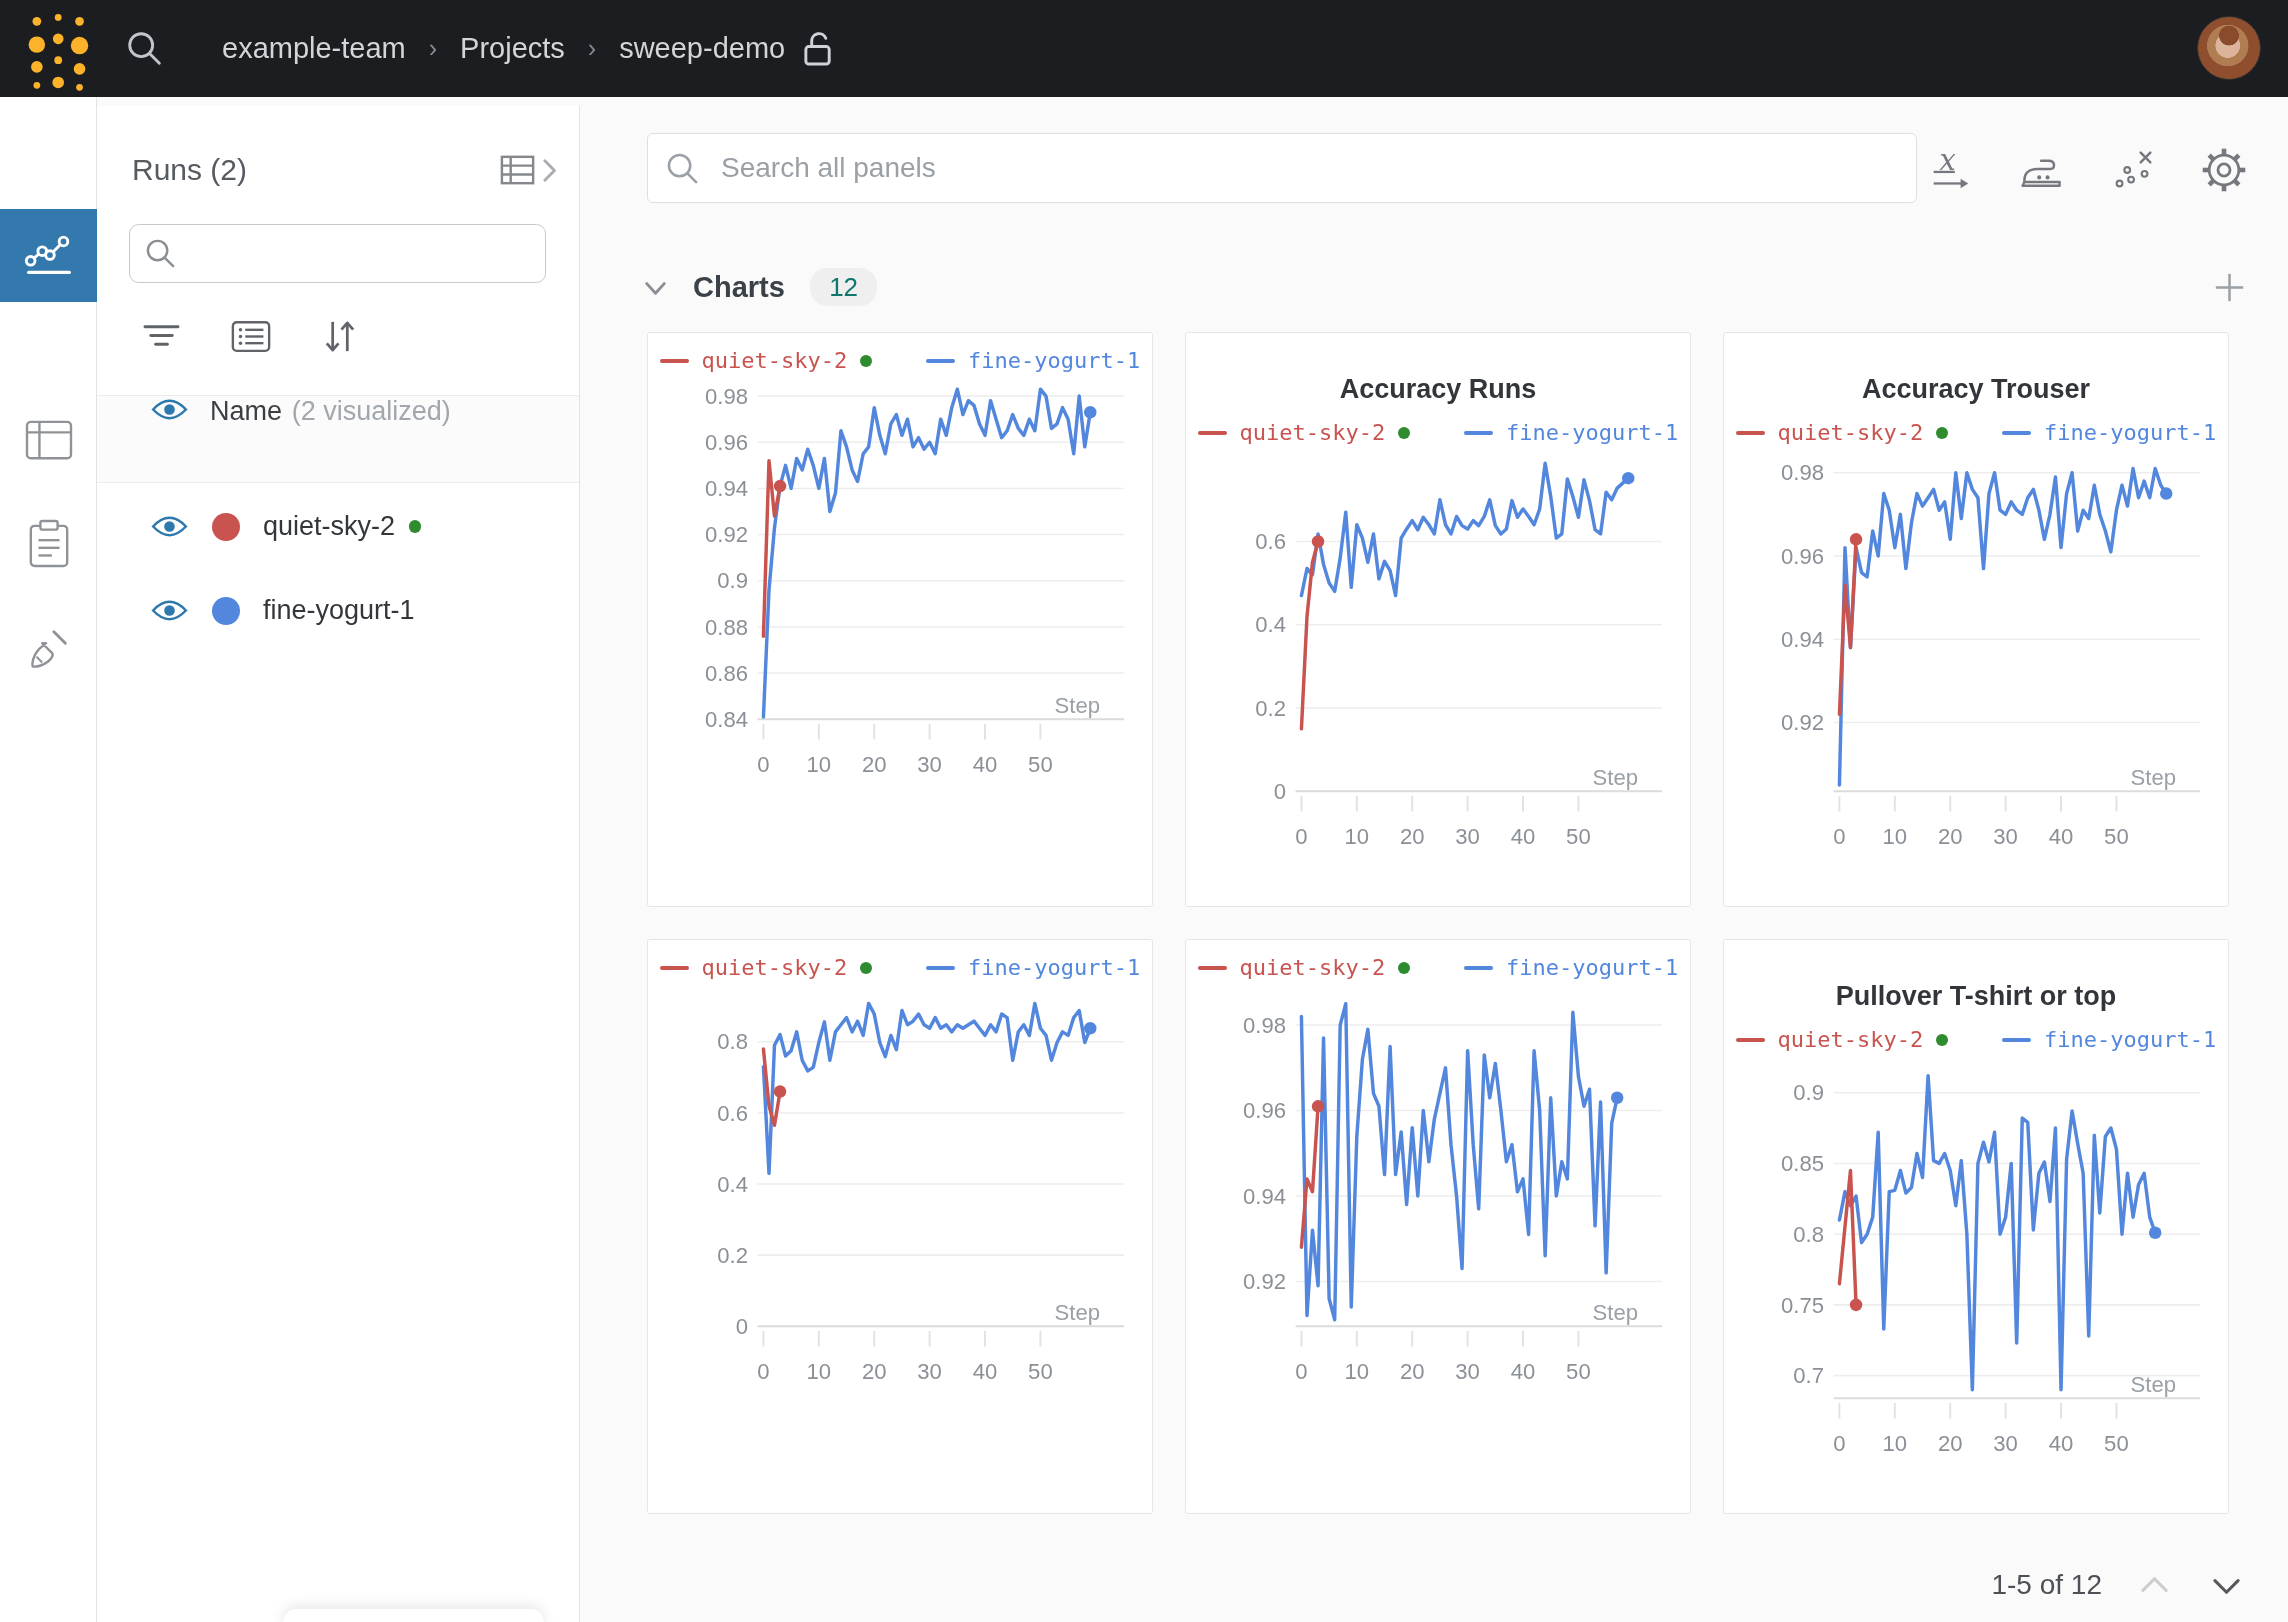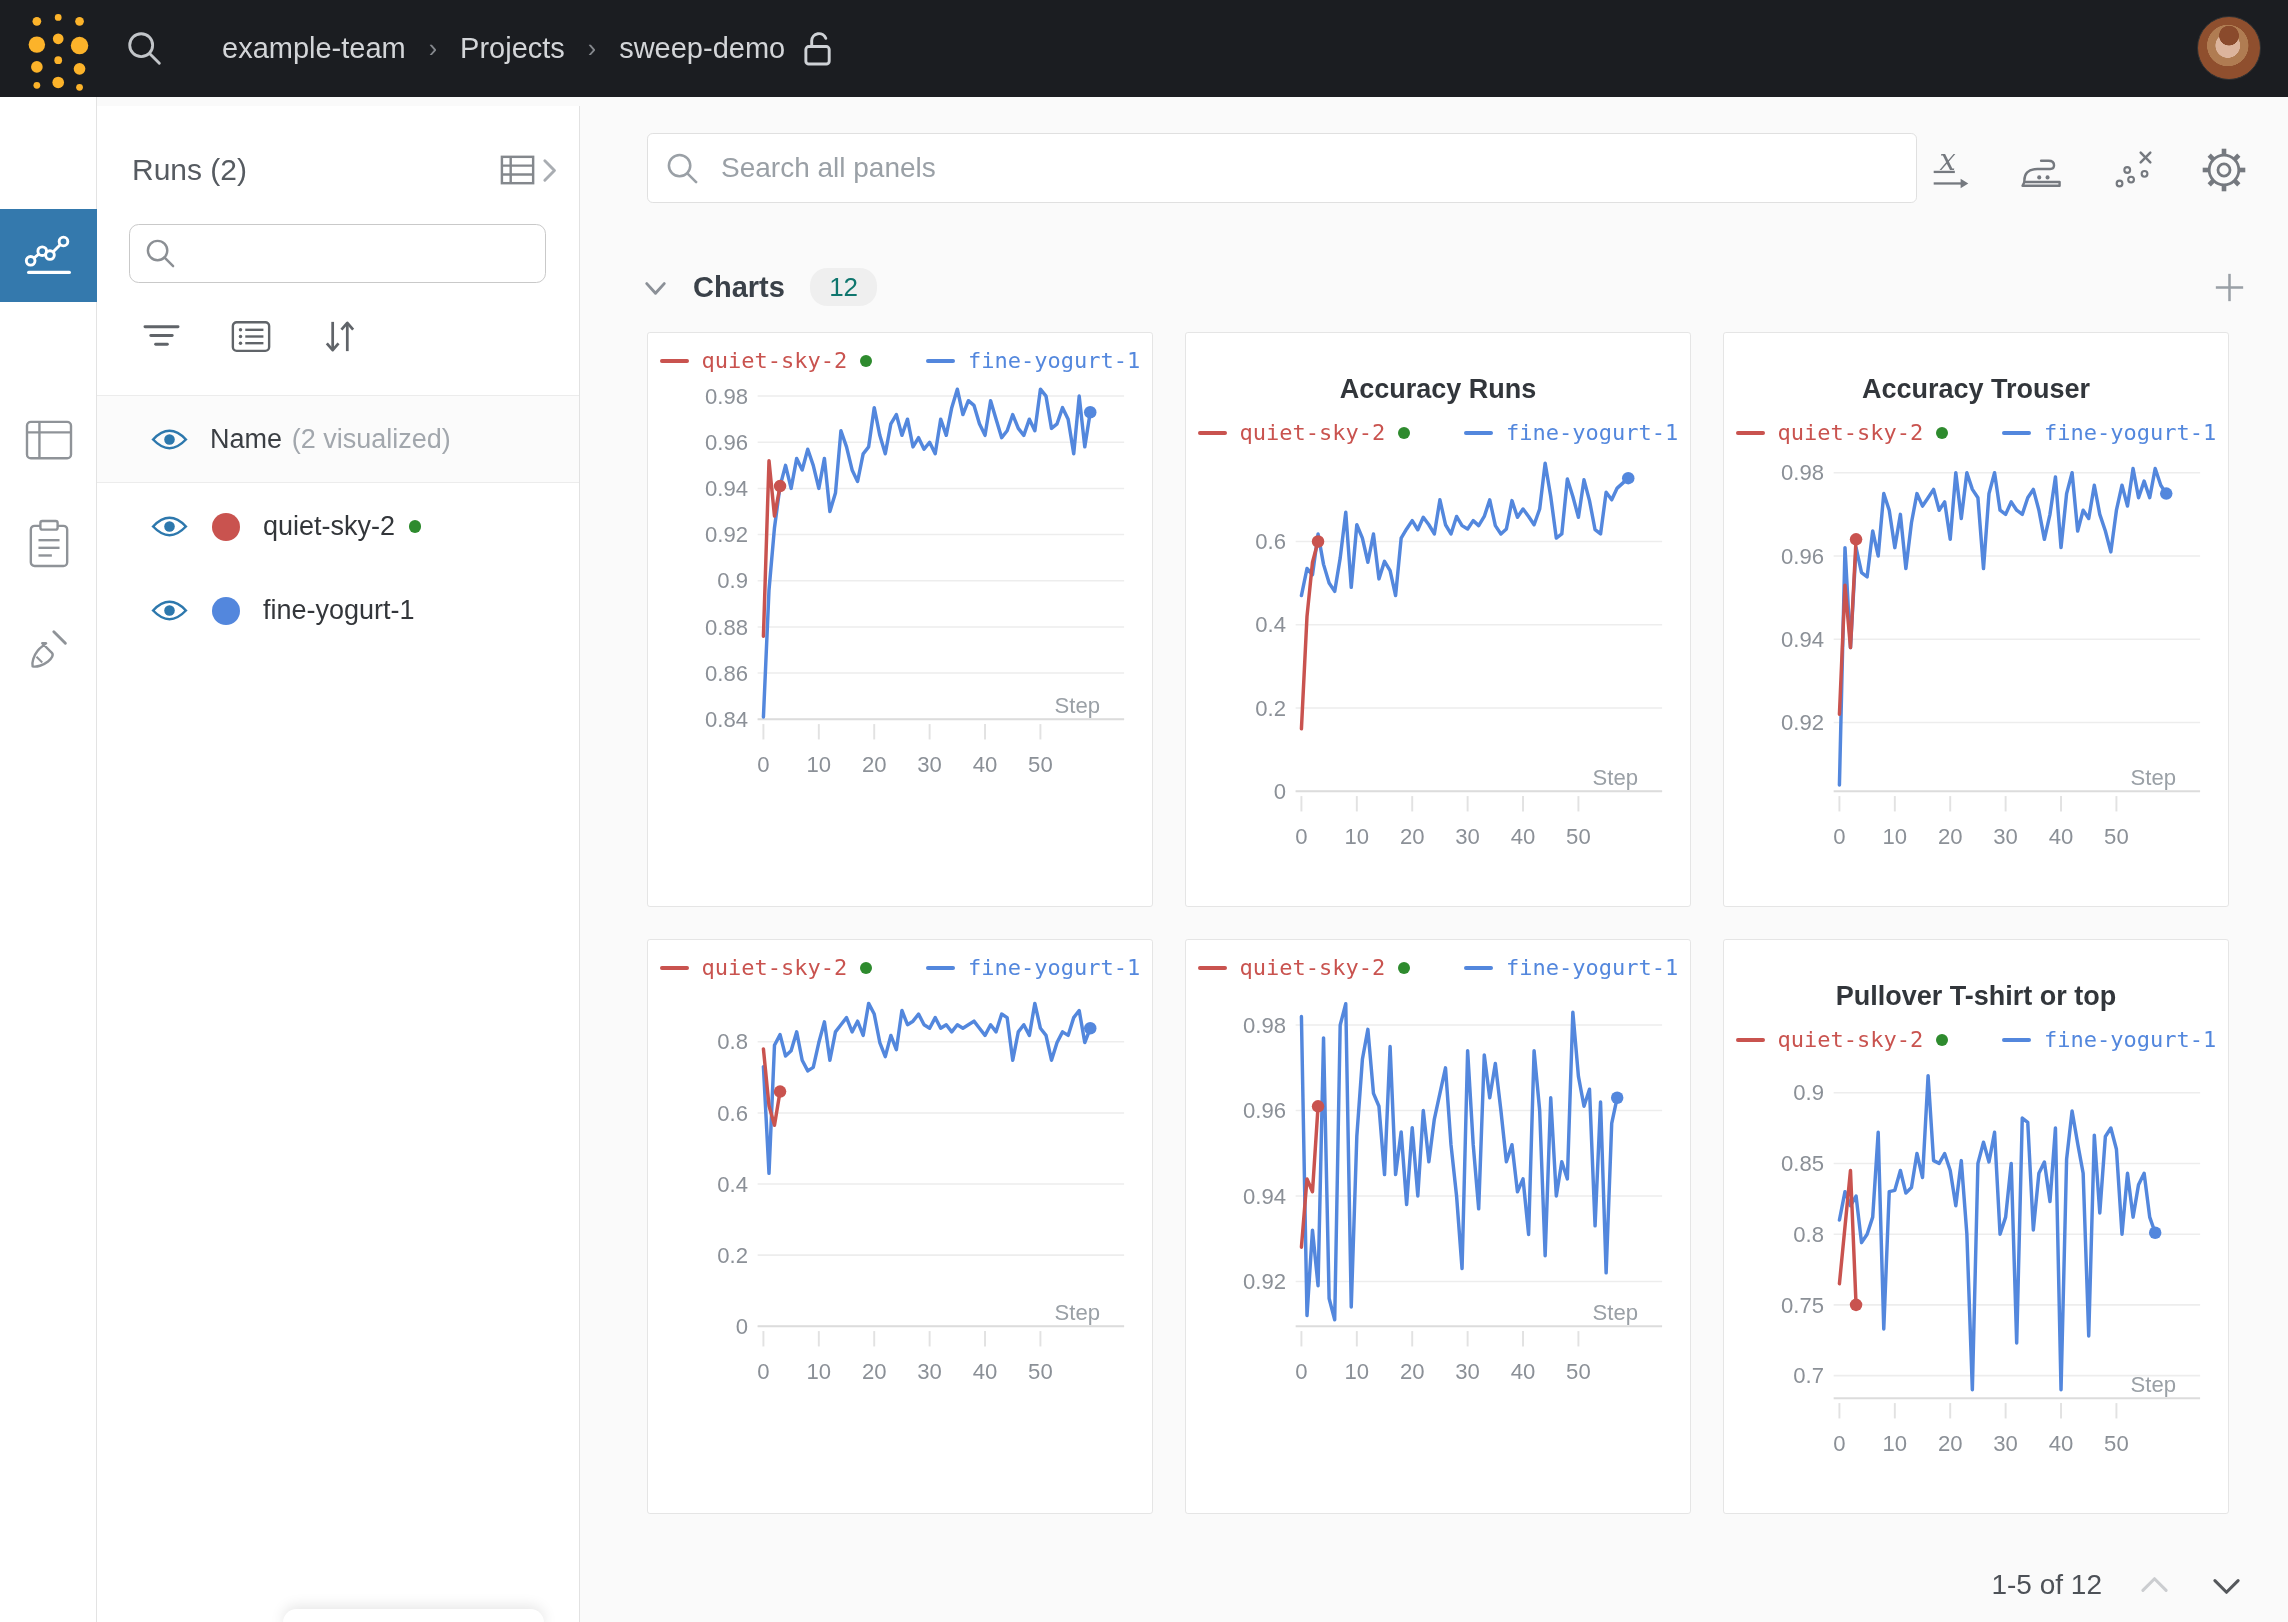--- a/index.html
+++ b/index.html
@@ -39,21 +39,21 @@
   #runs-search { position:absolute; left:32px; top:118px; width:417px; height:59px;
     border:1.9px solid #c9c9c9; border-radius:9.7px; background:#fff;
     display:flex; align-items:center; padding-left:13.5px; }
   #runs-search input { border:none; outline:none; font-size:25px; color:#333; width:328px;
     font-family:inherit; margin-left:11.6px; background:transparent; }
   #runs-toolbar { position:absolute; left:32px; top:203px; width:417px; height:54px;
     display:flex; align-items:center; gap:48px; padding-left:11.6px; }
   #runs-toolbar .tbtn { cursor:pointer; display:flex; align-items:center; }
   #runs-divider { position:absolute; left:0; right:0; top:289px; height:1px; background:#ececec; }
   #runs-header-row { position:absolute; left:0; right:0; top:290px; height:87px; background:#fbfbfb;
-    border-bottom:1px solid #ececec; display:flex; align-items:center; }
+    border-bottom:1px solid #ececec; display:flex; }
   #runs-header-row .name { font-size:27px; color:#3b3f44; margin-left:21px; }
   #runs-header-row .note { font-size:27px; color:#a2a7ad; margin-left:9.7px; }
   .run-row { position:absolute; left:0; right:0; height:85px; display:flex; align-items:center; }
   .run-row .dot { width:28px; height:28px; border-radius:50%; margin-left:23px; flex:0 0 auto; }
   .run-row .rname { font-size:27px; color:#33363a; margin-left:23px; }
   .run-row .status { width:12.6px; height:12.6px; border-radius:50%; background:#2e8b2e; margin-left:13.5px; }
   .eye { margin-left:53px; flex:0 0 auto; cursor:pointer; }
   #runs-header-row .eye { margin-left:53px; }
   #sidebar-popover { position:absolute; left:186px; bottom:-7.7px; width:261px; height:21px; background:#fff;
     border-radius:13.5px 13.5px 0 0; box-shadow:0 -2.9px 13.5px rgba(0,0,0,.10); }

